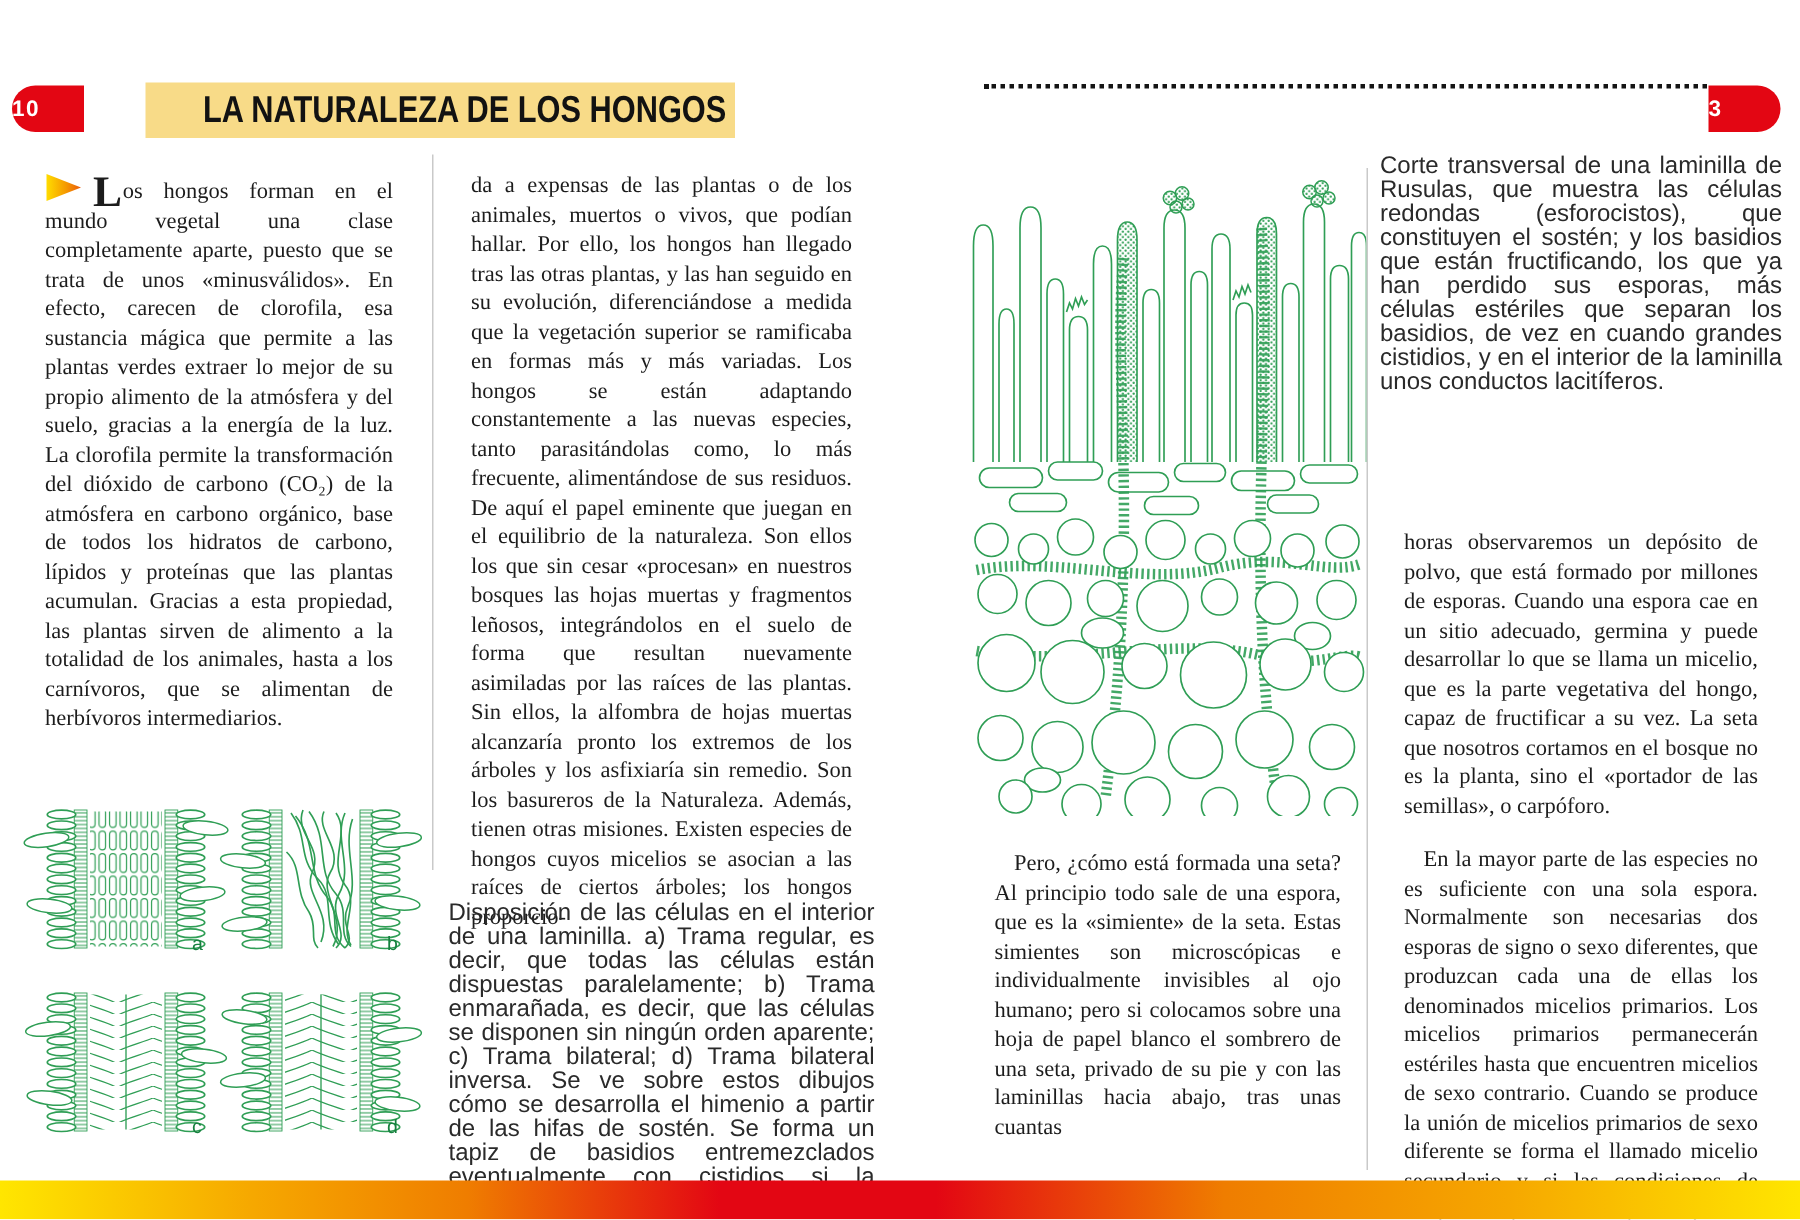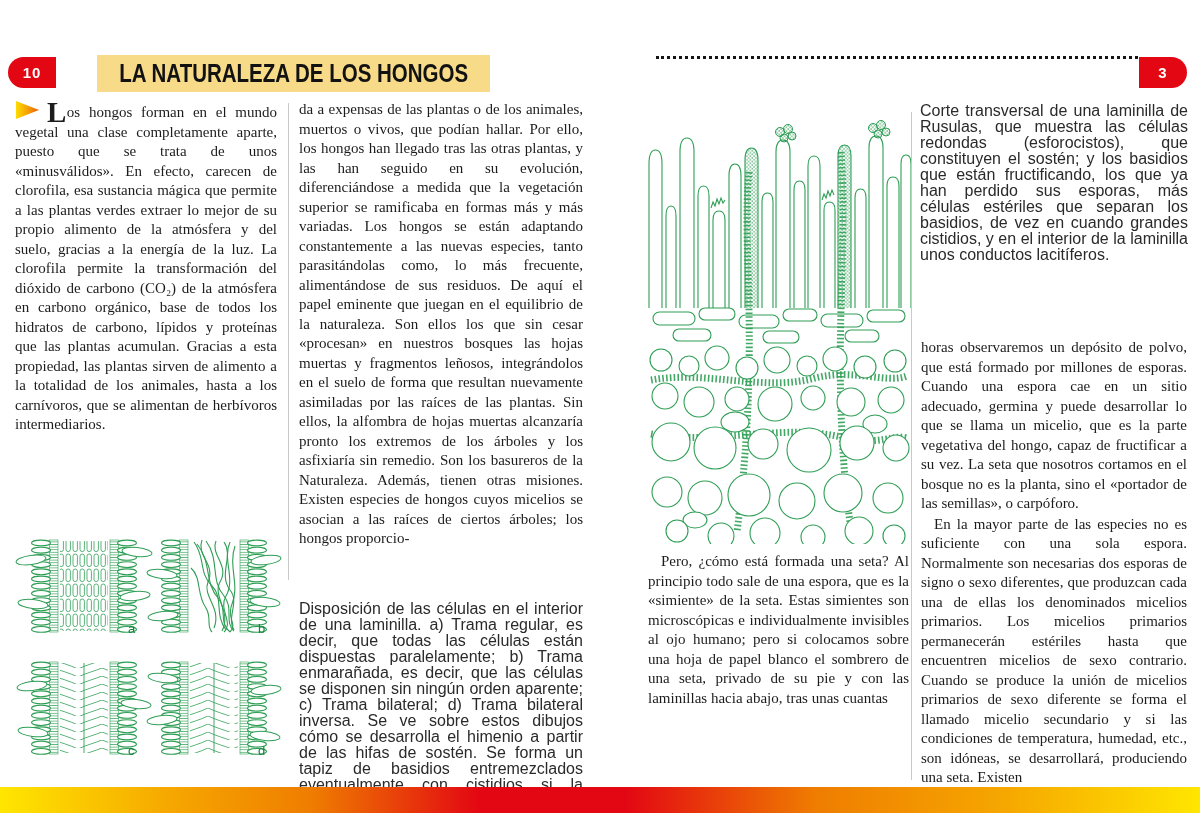--- a/index.html
+++ b/index.html
@@ -1,31 +1,31 @@
 <!DOCTYPE html>
 <html><head>
 <meta charset="utf-8">
 <style>
   html,body{margin:0;padding:0;background:#fff;}
   .page{position:relative;width:1200px;height:813px;background:#ffffff;overflow:hidden;
         font-family:"Liberation Serif",serif;}
   
   .tab{position:absolute;top:57px;height:31px;background:#e30613;color:#fff;
        font-family:"Liberation Sans",sans-serif;font-weight:700;font-size:15px;
-       display:flex;align-items:center;justify-content:center;letter-spacing:1px;}
+       display:flex;align-items:center;justify-content:flex-start;letter-spacing:1px;}
   .tab-left{left:8px;width:48px;border-radius:15.5px 0 0 15.5px;}
   .tab-right{left:1139px;width:48px;border-radius:0 15.5px 15.5px 0;}
   .banner{position:absolute;left:97px;top:55px;width:393px;height:37px;background:#f8db88;
-          display:flex;align-items:center;justify-content:center;}
+          display:flex;align-items:center;justify-content:flex-start;}
   .banner-title{font-family:"Liberation Sans",sans-serif;font-weight:700;font-size:25px;
           color:#121212;transform:scaleX(.82);white-space:nowrap;}
   .dotted{position:absolute;left:656px;top:56px;width:482px;height:0;border-top:3.2px dotted #151515;}
   
   .text{font-size:15px;line-height:19.5px;text-align:justify;color:#1c1c1c;}
-  .text p{margin:1px;}
+  .text p{margin:16px;}
   .indent{text-indent:13px;}
   .caption{font-family:Liberation Sans, sans-serif;font-size:16px;line-height:16px;
            text-align:justify;color:#2a2a2a;}
   .dropcap{font-size:29px;font-weight:700;line-height:0;vertical-align:-5px;letter-spacing:.5px;}
   .tri{display:inline-block;vertical-align:-3px;margin-right:7px;}
   .vline{position:absolute;width:1px;background:#c9c9c9;}
   #div-left{left:288px;top:103px;height:477px;}
   #div-right{left:911px;top:112px;height:668px;}
   
   #lp-c1{position:absolute;left:14px;top:99px;width:264px;}

